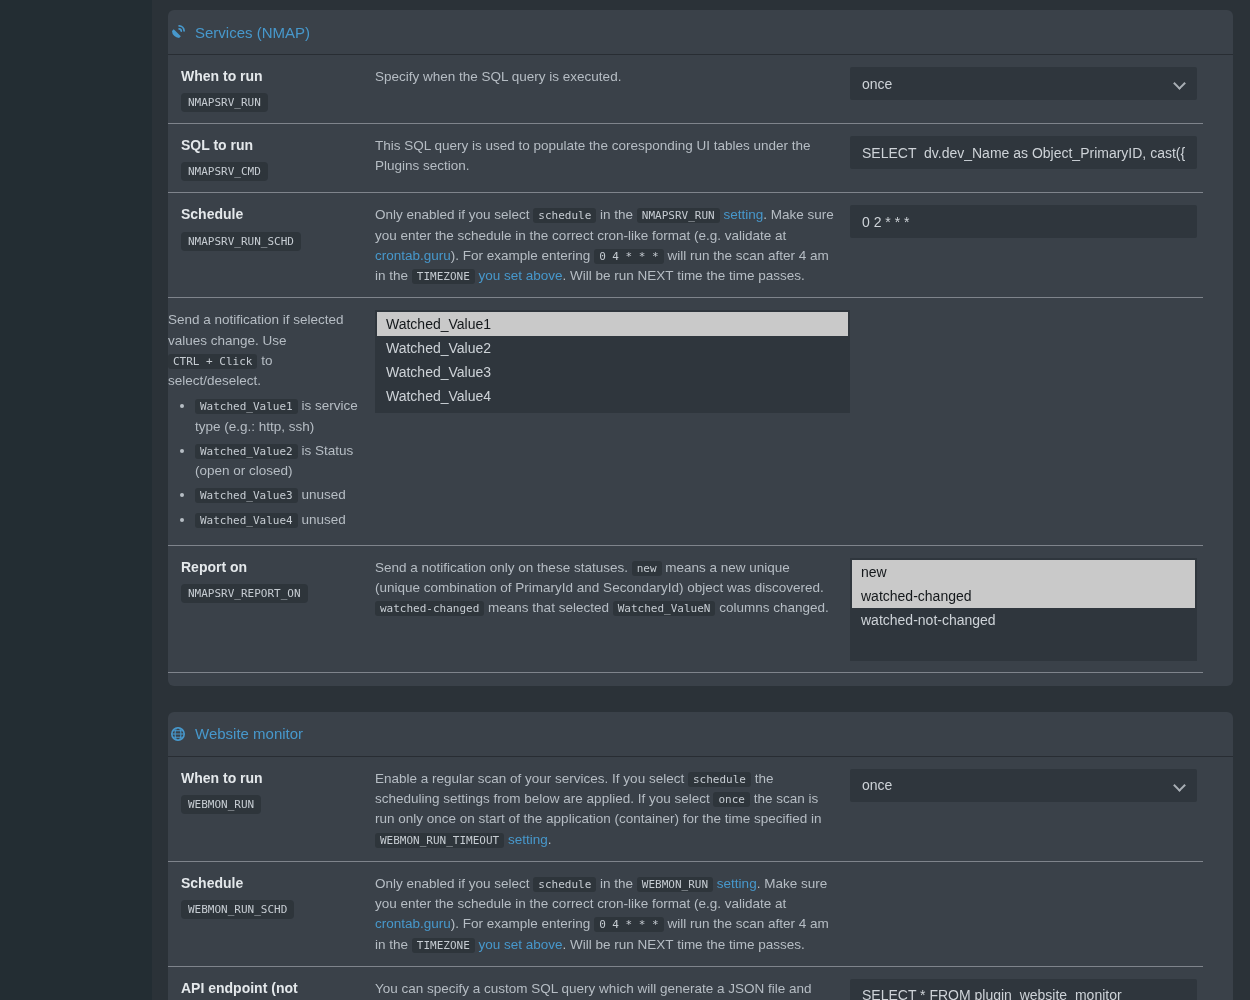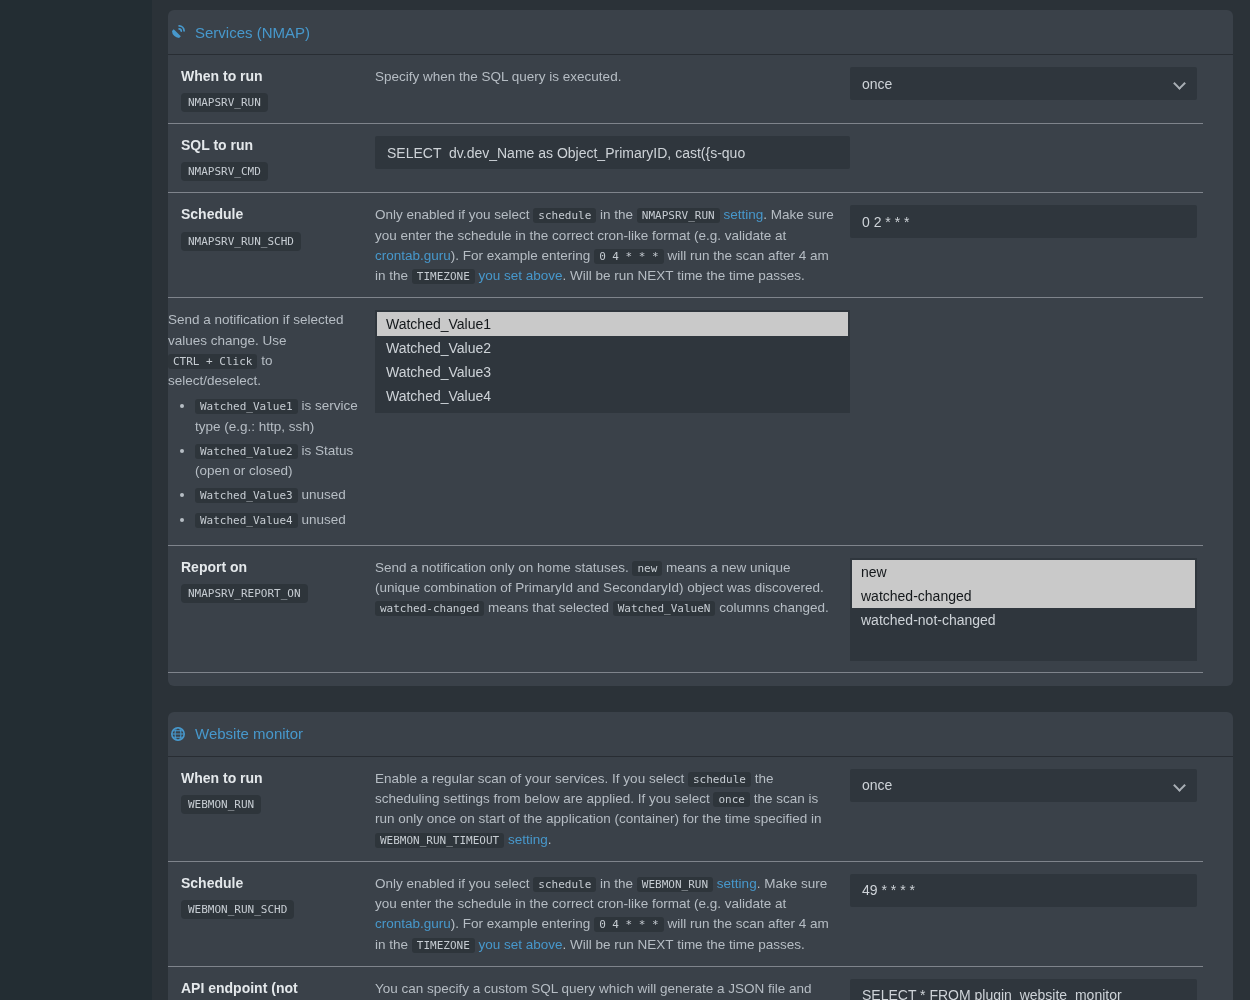--- a/index.html
+++ b/index.html
@@ -64,20 +64,21 @@
           <div class="col-desc"><span>Specify when the SQL query is executed.</span></div>
           <div class="col-control">
             <div class="selectbox">
               <span>once</span>
               <span class="chev"></span>
             </div>
           </div>
         </div>
         <div class="row">
           <div class="col-label"><div class="setting-label">SQL to run</div><span class="key-badge">NMAPSRV_CMD</span></div>
+          <div class="col-desc"><span>This SQL query is used to populate the coresponding UI tables under the Plugins section.</span></div>
           <div class="col-control">
             <input class="text-input" type="text" value="SELECT  dv.dev_Name as Object_PrimaryID, cast({s-quo" style="">
           </div>
         </div>
         <div class="row">
           <div class="col-label"><div class="setting-label">Schedule</div><span class="key-badge">NMAPSRV_RUN_SCHD</span></div>
           <div class="col-desc"><span>Only enabled if you select </span><span class="code">schedule</span><span> in the </span><span class="code">NMAPSRV_RUN</span><span> </span><a class="desc-link">setting</a><span>. Make sure you enter the schedule in the correct cron-like format (e.g. validate at </span><a class="desc-link">crontab.guru</a><span>). For example entering </span><span class="code">0 4 * * *</span><span> will run the scan after 4 am in the </span><span class="code">TIMEZONE</span><span> </span><a class="desc-link">you set above</a><span>. Will be run NEXT time the time passes.</span></div>
           <div class="col-control">
             <input class="text-input" type="text" value="0 2 * * *" style="">
           </div>
@@ -93,21 +94,21 @@
             <div class="multiselect">
               <div class="ms-option selected">Watched_Value1</div>
               <div class="ms-option">Watched_Value2</div>
               <div class="ms-option">Watched_Value3</div>
               <div class="ms-option">Watched_Value4</div>
             </div>
           </div>
         </div>
         <div class="row">
           <div class="col-label"><div class="setting-label">Report on</div><span class="key-badge">NMAPSRV_REPORT_ON</span></div>
-          <div class="col-desc"><span>Send a notification only on home statuses. </span><span class="code">new</span><span> means a new unique (unique combination of PrimaryId and SecondaryId) object was discovered. </span><span class="code">watched-changed</span><span> means that selected </span><span class="code">Watched_ValueN</span><span> columns changed.</span></div>
+          <div class="col-desc"><span>Send a notification only on these statuses. </span><span class="code">new</span><span> means a new unique (unique combination of PrimaryId and SecondaryId) object was discovered. </span><span class="code">watched-changed</span><span> means that selected </span><span class="code">Watched_ValueN</span><span> columns changed.</span></div>
           <div class="col-control">
             <div class="multiselect">
               <div class="ms-option selected">new</div>
               <div class="ms-option selected">watched-changed</div>
               <div class="ms-option">watched-not-changed</div>
             </div>
           </div>
         </div>
       </div>
     </section>
@@ -129,23 +130,20 @@
           <div class="col-control">
             <div class="selectbox">
               <span>once</span>
               <span class="chev"></span>
             </div>
           </div>
         </div>
         <div class="row">
           <div class="col-label"><div class="setting-label">Schedule</div><span class="key-badge">WEBMON_RUN_SCHD</span></div>
           <div class="col-desc"><span>Only enabled if you select </span><span class="code">schedule</span><span> in the </span><span class="code">WEBMON_RUN</span><span> </span><a class="desc-link">setting</a><span>. Make sure you enter the schedule in the correct cron-like format (e.g. validate at </span><a class="desc-link">crontab.guru</a><span>). For example entering </span><span class="code">0 4 * * *</span><span> will run the scan after 4 am in the </span><span class="code">TIMEZONE</span><span> </span><a class="desc-link">you set above</a><span>. Will be run NEXT time the time passes.</span></div>
-          <div class="col-control">
-            <input class="text-input" type="text" value="49 * * * *" style="">
-          </div>
         </div>
         <div class="row">
           <div class="col-label">
             <div class="setting-label">API endpoint (not implemented)</div>
           </div>
           <div class="col-desc"><span>You can specify a custom SQL query which will generate a JSON file and then expose it via the </span><span class="code">plugin_website_monitor.json</span><span> </span><a class="desc-link">file endpoint</a><span>.</span></div>
           <div class="col-control">
             <input class="text-input" type="text" value="SELECT * FROM plugin_website_monitor" style="">
           </div>
         </div>

